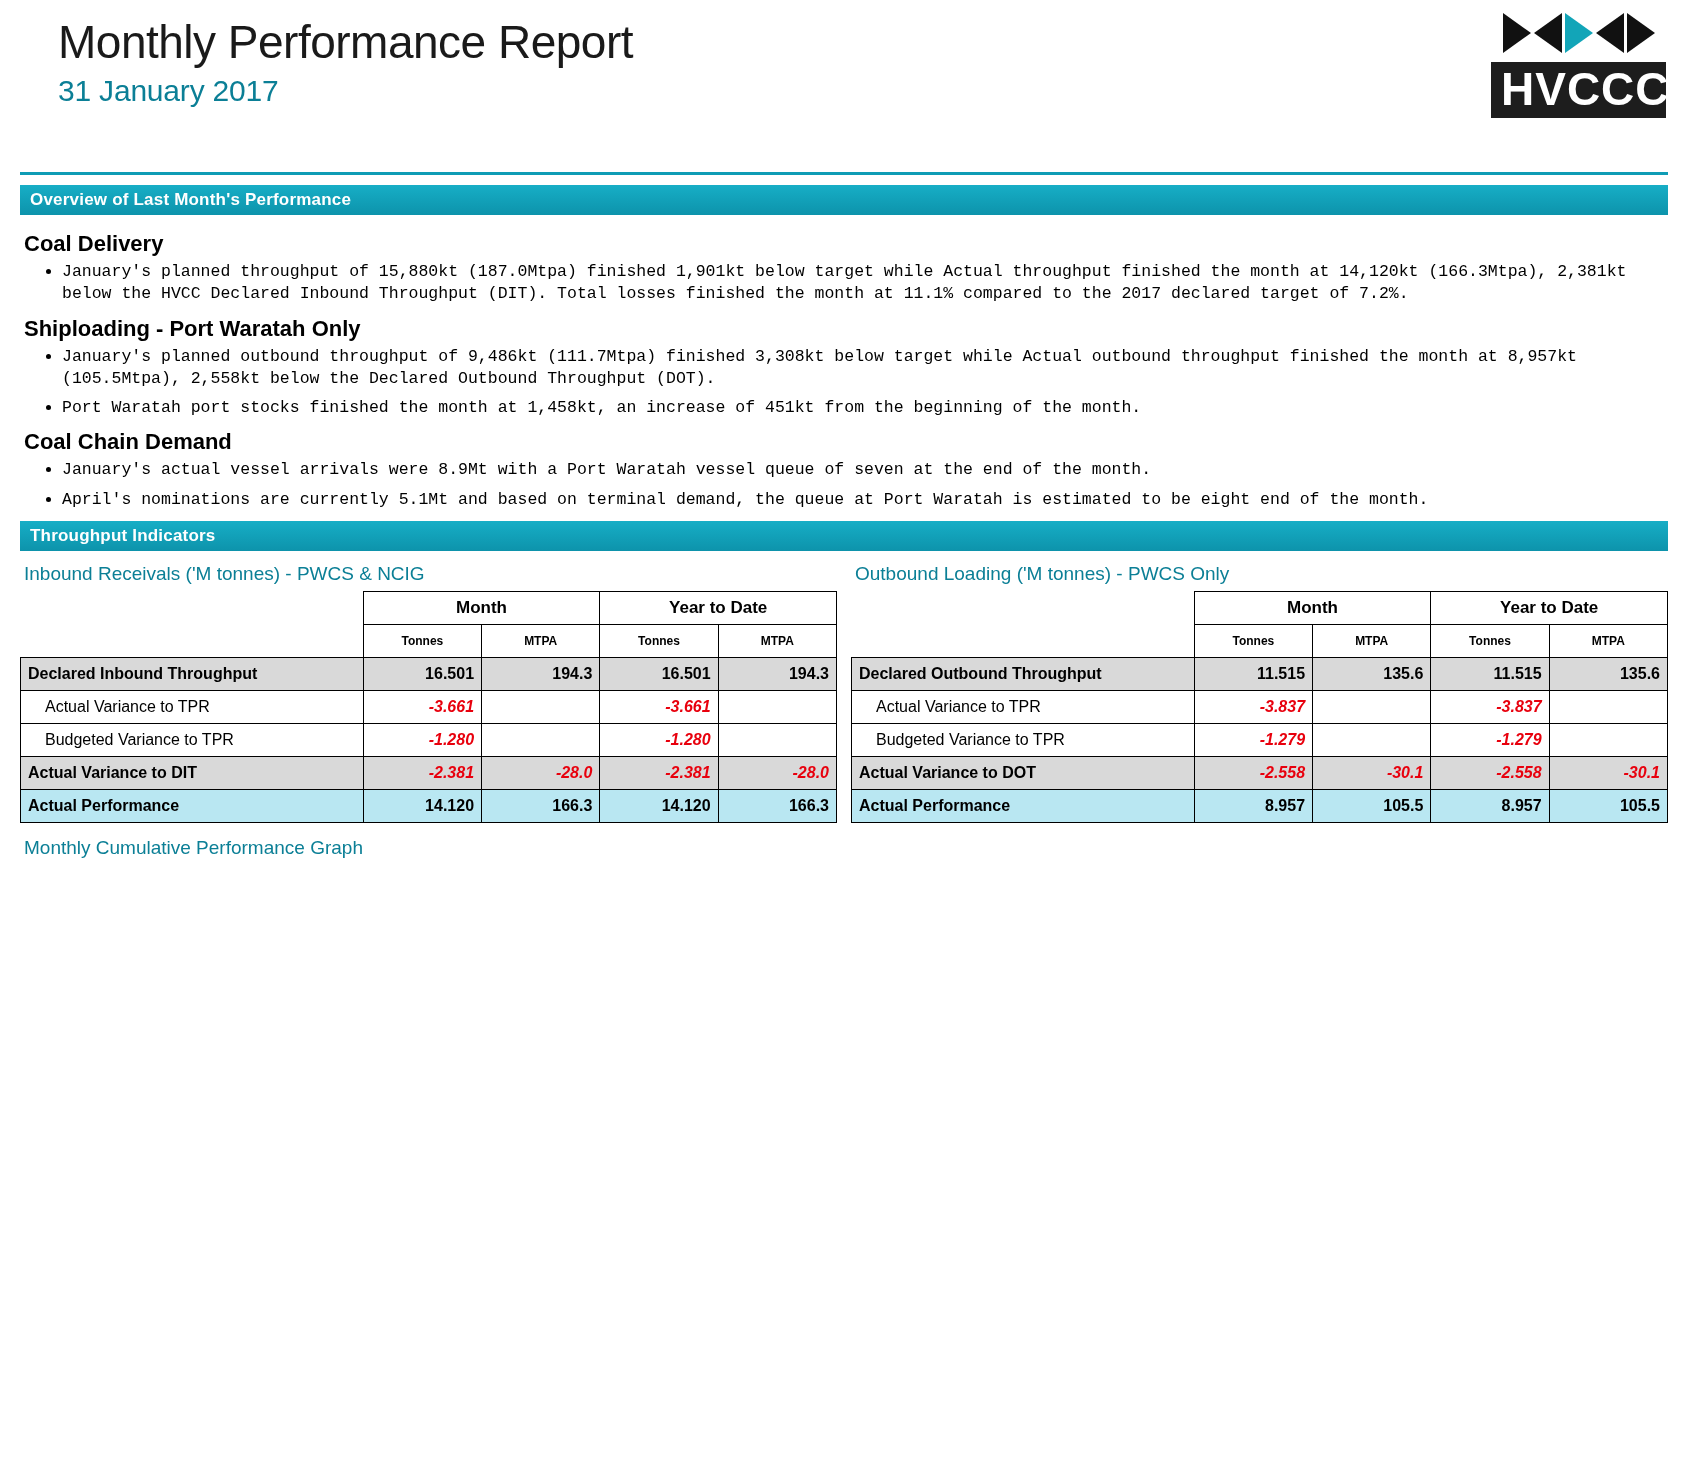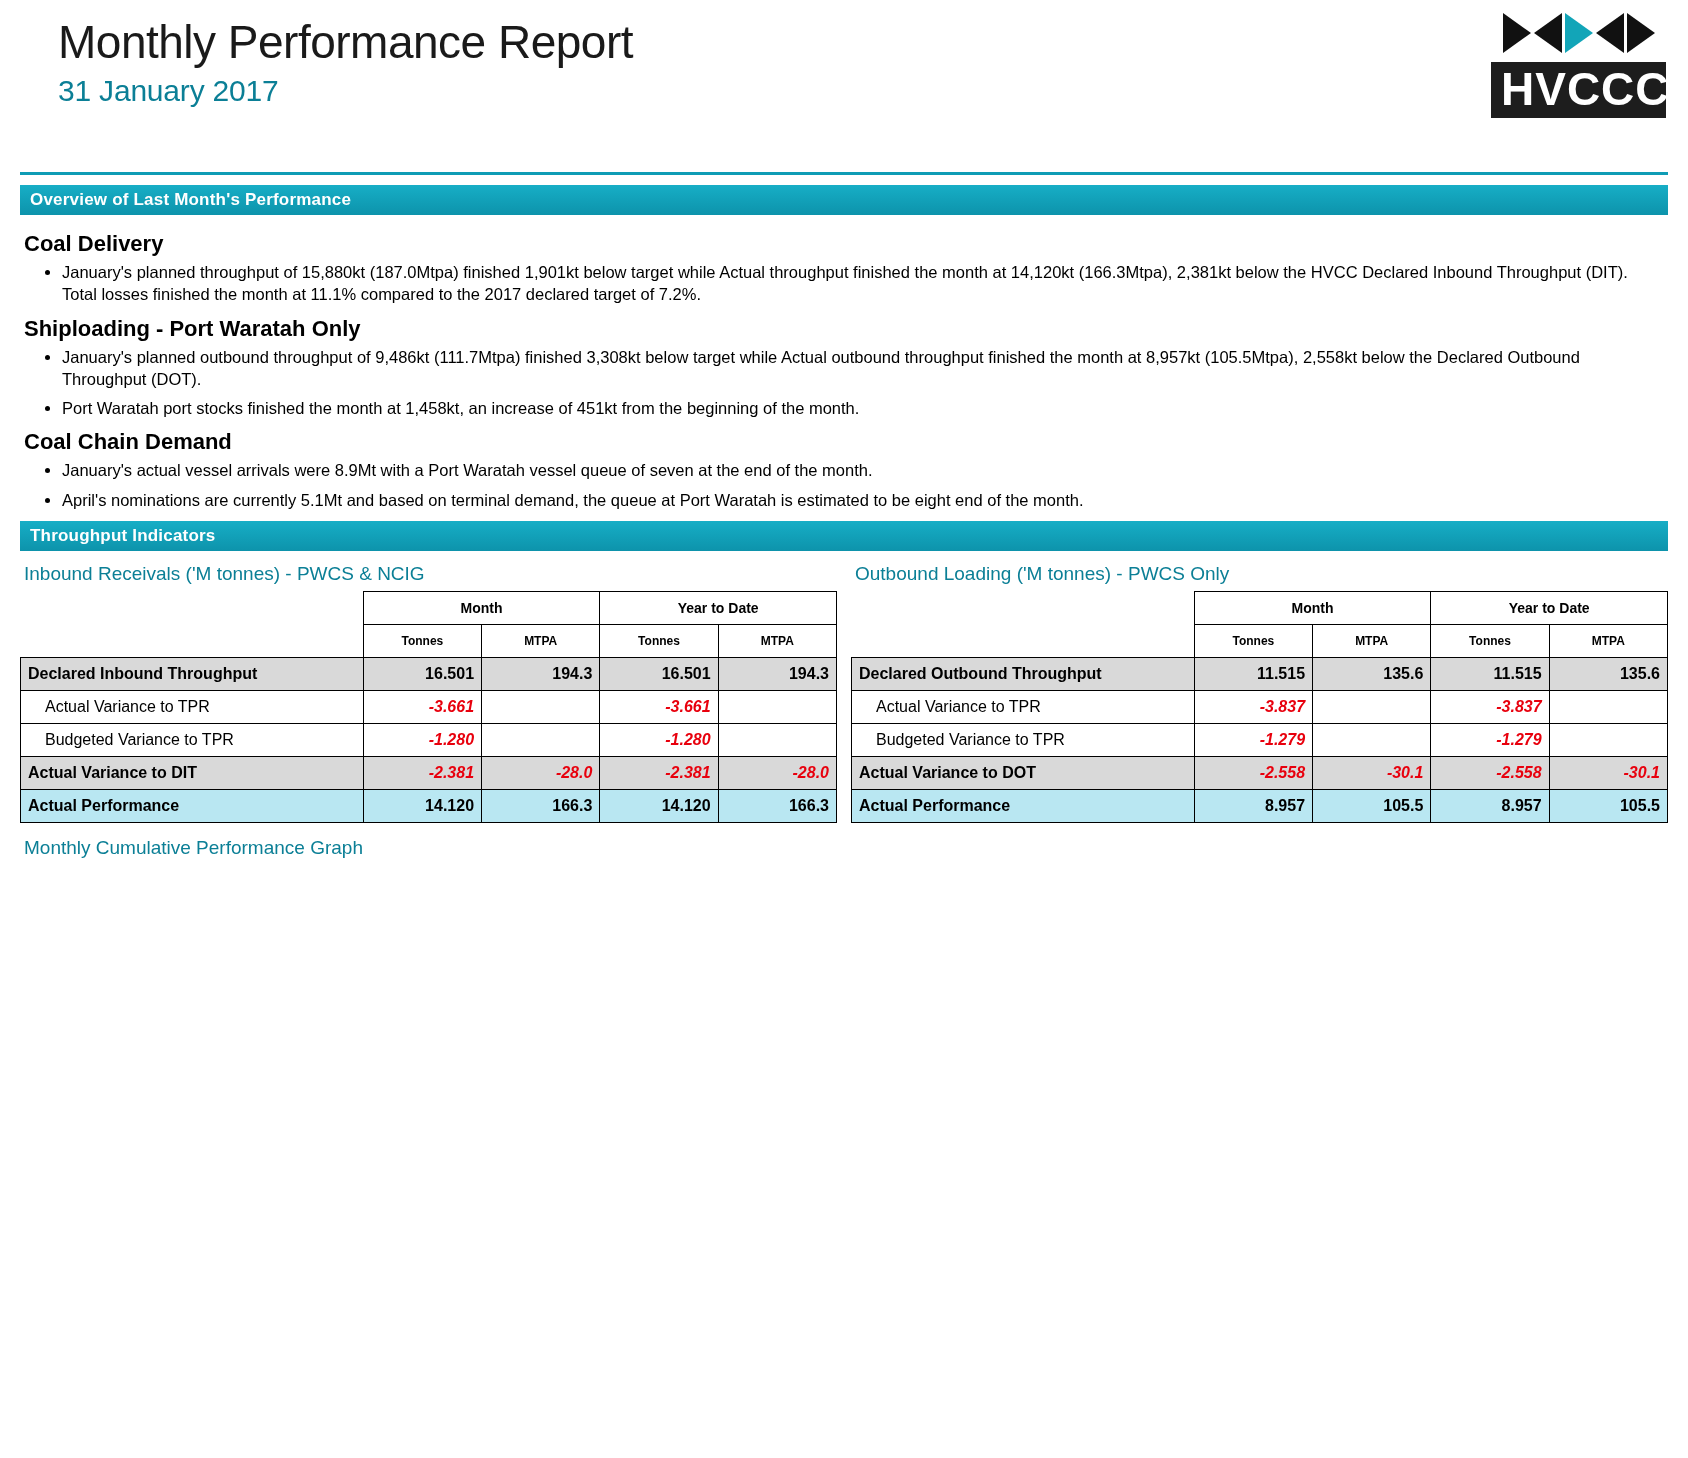--- a/index.html
+++ b/index.html
@@ -46,31 +46,31 @@
     margin:10px 20px 0 20px; height:30px;
     background:linear-gradient(to bottom,#17aec6 0%,#0d93ab 100%);
     color:#fff; font-size:17px; font-weight:700;
     display:flex; align-items:center; padding-left:10px;
     letter-spacing:0.2px;
   }
 
   
   .overview { padding:6px 24px 0 24px; }
   .sub-head { font-size:22px; font-weight:700; margin:10px 0 4px 0; }
-  ul.bullets { margin:0 0 4px 0; padding-left:38px; list-style:disc; }
+  ul.bullets { margin:0 0 4px 0; padding-left:38px; list-style:disc;font-family:Liberation Mono, monospace; }
   ul.bullets li { font-size:16.5px; line-height:1.35; margin-bottom:7px; }
 
   
   .tables-wrap { display:flex; padding:0 20px; gap:14px; margin-top:4px;justify-content:flex-end; }
   .tbl-col { width:50%; }
   .tbl-title { color:#0b7f96; font-size:19px; margin:8px 0 6px 4px; }
   table.ind { border-collapse:collapse; width:100%; font-size:16px; table-layout:fixed; }
   table.ind td, table.ind th { border:1px solid #000; padding:3px 7px; height:33px; }
   .noborder { border:none !important; }
-  .hdr-grp { text-align:center; font-weight:700; font-size:14px; }
+  .hdr-grp { text-align:center; font-weight:700; font-size:17px; }
   .hdr-sub { text-align:center; font-weight:700; font-size:12px;border-radius:9px; }
   .rowlabel { text-align:left; font-weight:700; }
   .rowlabel.indent { font-weight:400; padding-left:24px; }
   .num { text-align:right; font-weight:700; }
   .neg { color:#e8000d;font-style:italic; }
   .grey { background:#d9d9d9; }
   .cyan { background:#b9e7f2; }
   .click-details {
     color:#0b95ad; font-size:12.5px; font-style:italic; font-weight:700;
     margin:3px 0 0 4px; cursor:pointer;

